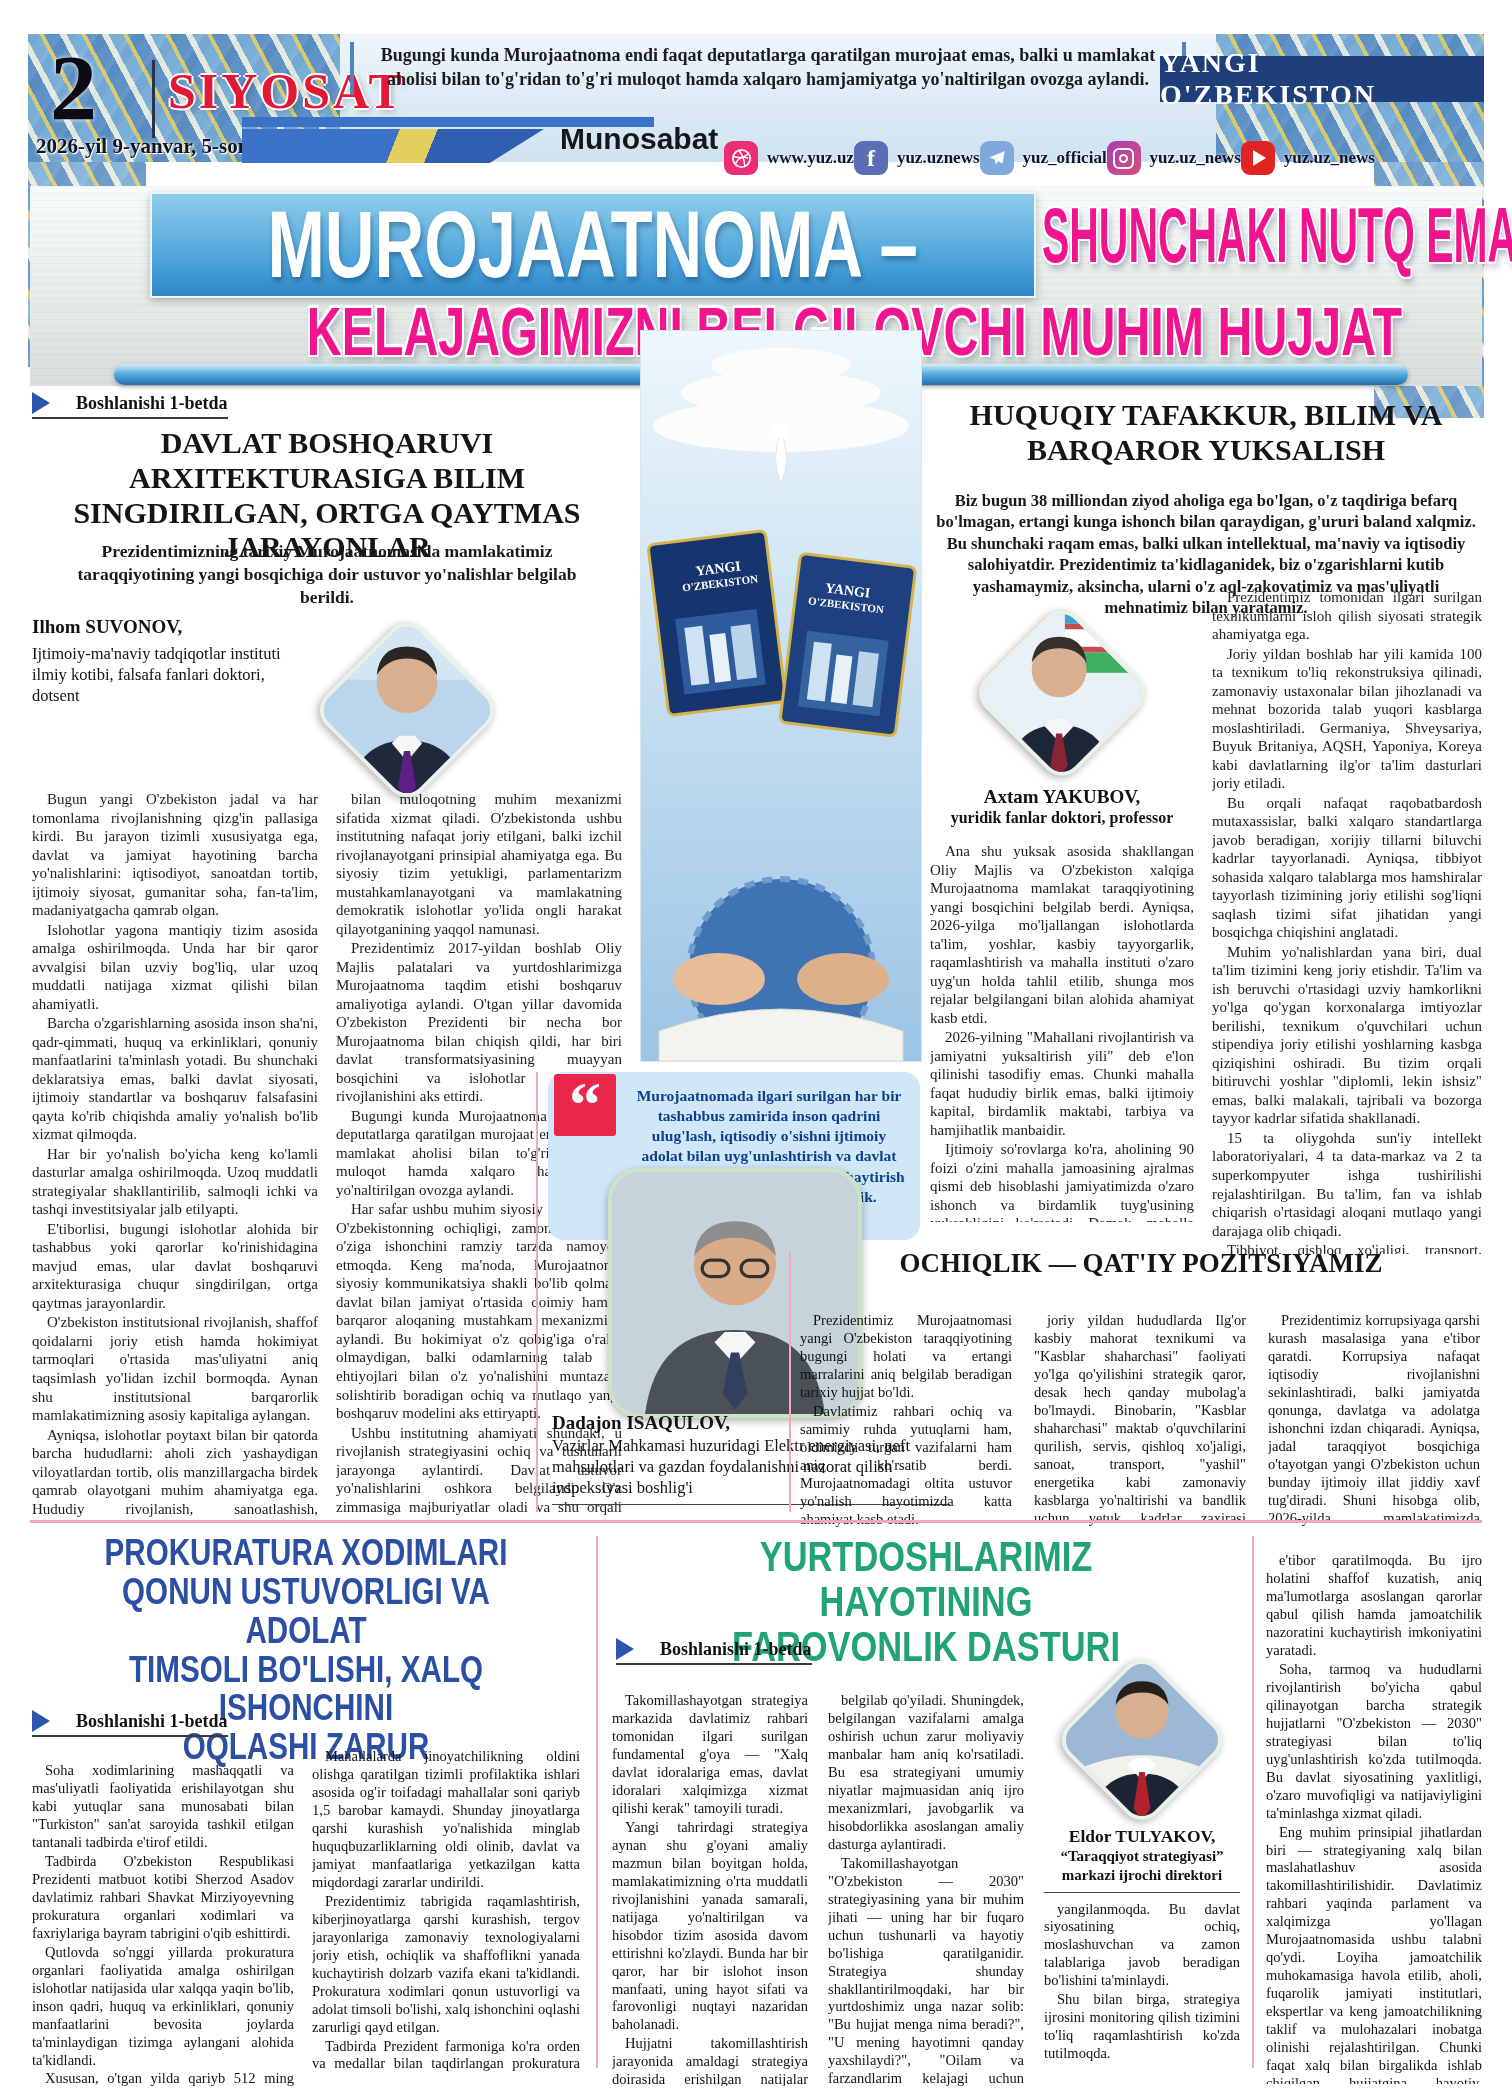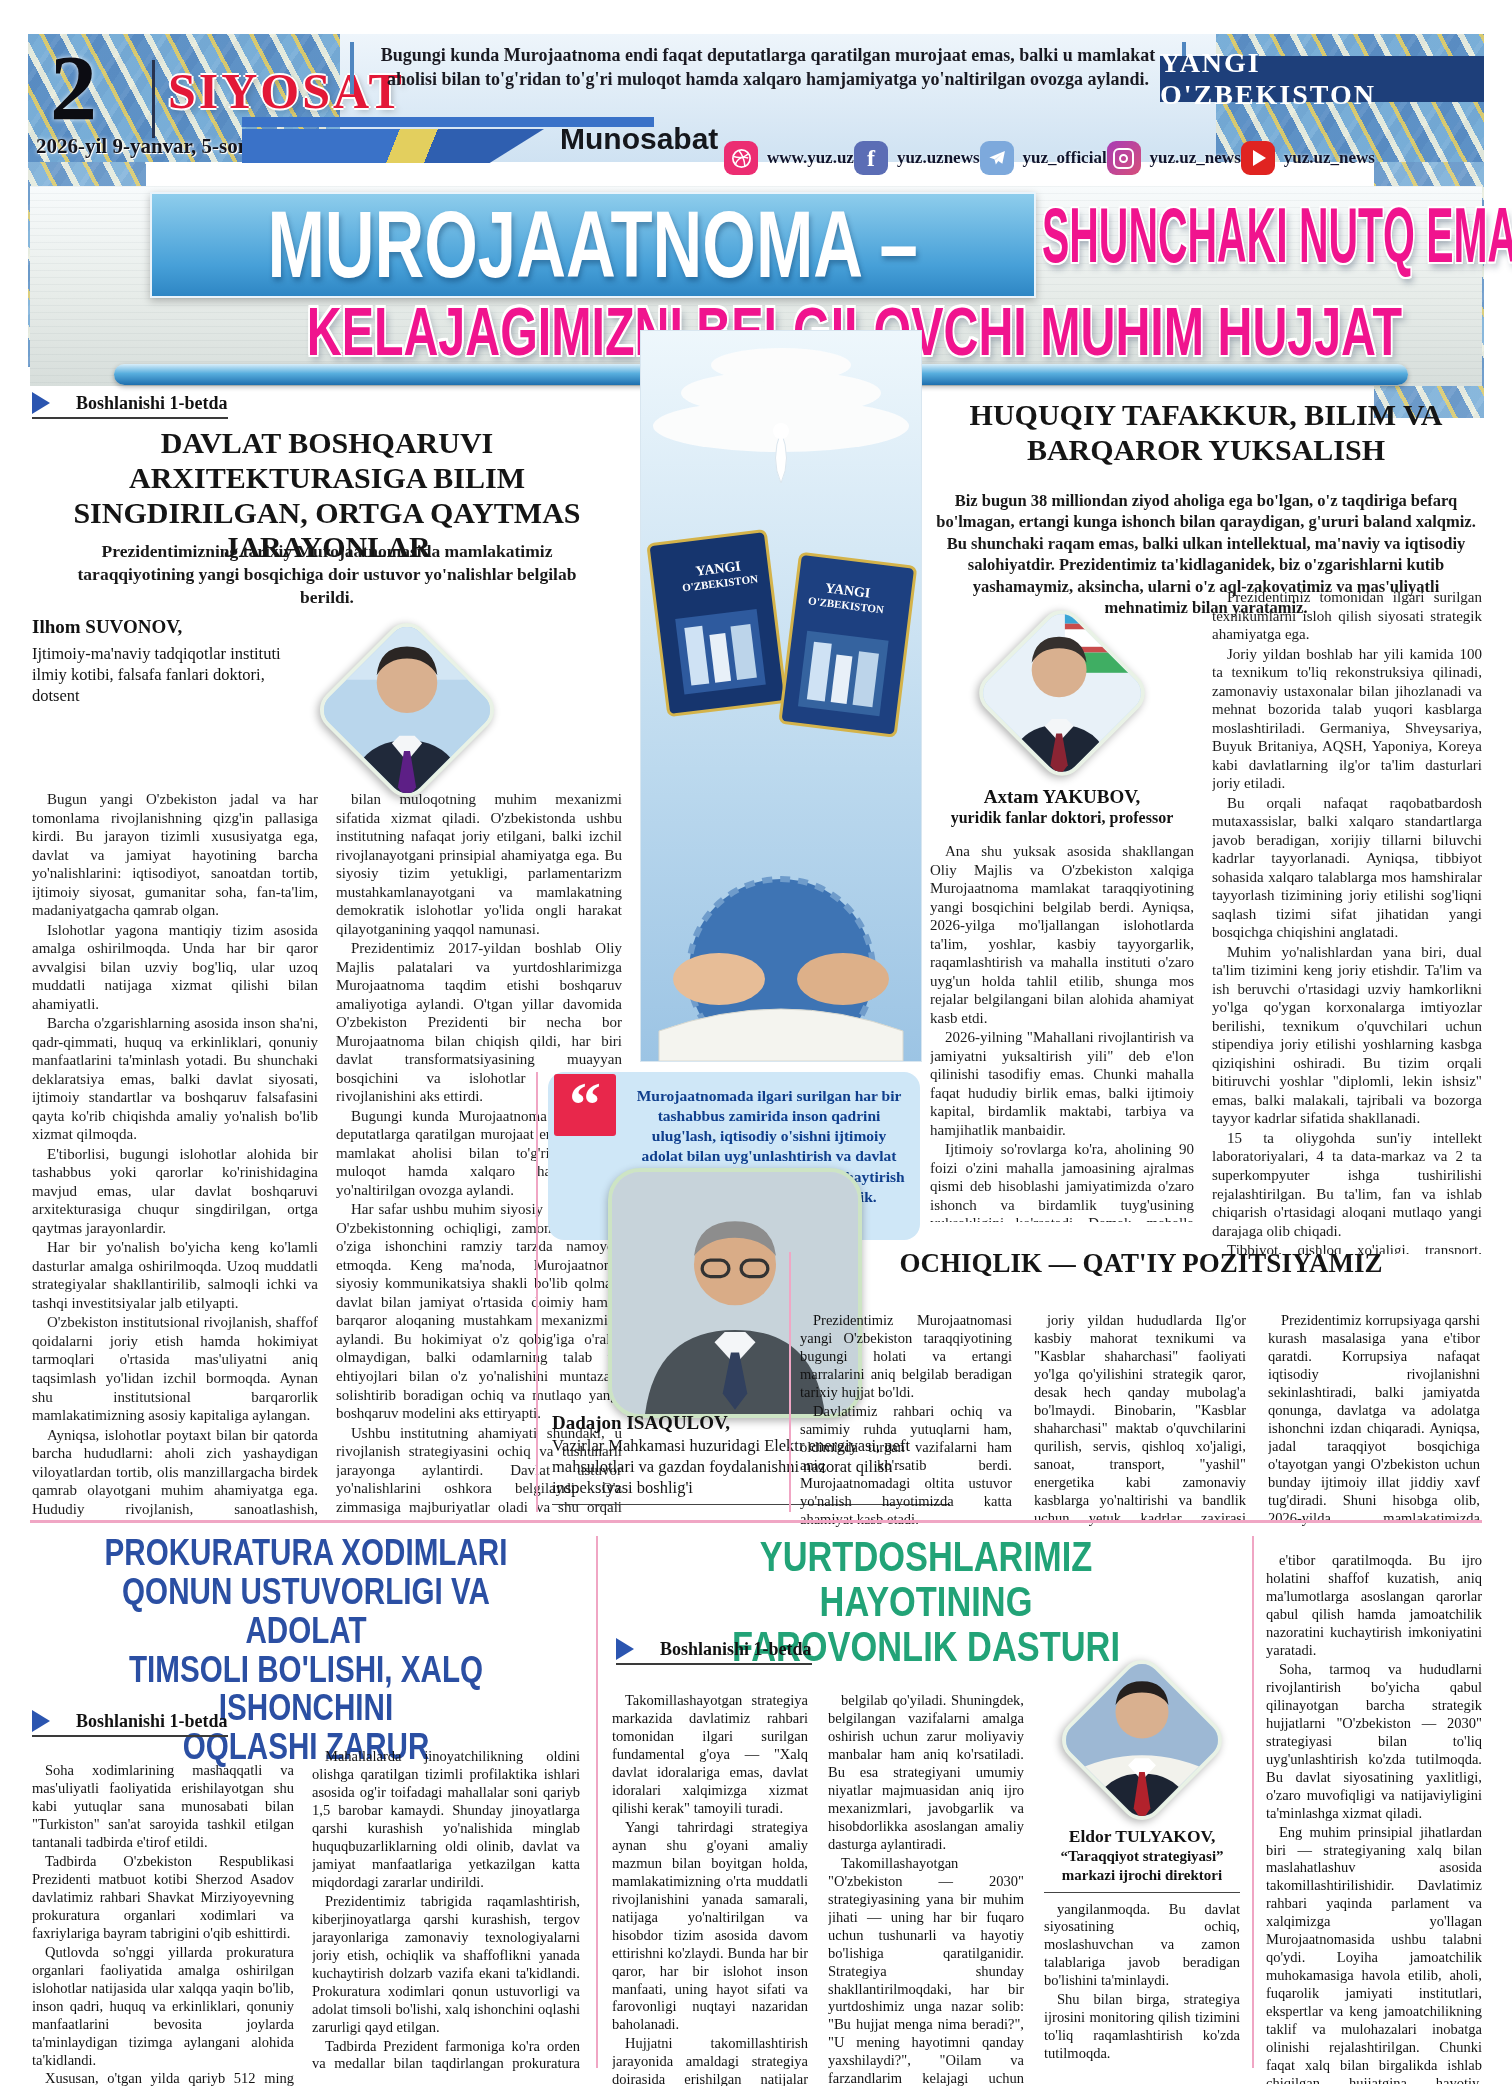--- a/index.html
+++ b/index.html
@@ -179,22 +179,22 @@
             <path d="M50 92 l10 12 l10 -12 l-5 -5 h-10 Z" fill="#f4f6f8"></path>
             <path d="M58 97 h4 l4 24 l-6 9 l-6 -9 Z" fill="#5d1f86"></path>
           </svg>
         </div>
       </div>
     </div>
     <div class="abs bodycol clip" style="left:0;top:384px;width:286px;height:730px;">
         <p>Bugun yangi O'zbekiston jadal va har tomonlama rivojlanishning qizg'in pallasiga kirdi. Bu jarayon tizimli xususiyatga ega, davlat va jamiyat hayotining barcha yo'nalishlarini: iqtisodiyot, sanoatdan tortib, ijtimoiy siyosat, gumanitar soha, fan-ta'lim, madaniyatgacha qamrab olgan.</p>
         <p>Islohotlar yagona mantiqiy tizim asosida amalga oshirilmoqda. Unda har bir qaror avvalgisi bilan uzviy bog'liq, ular uzoq muddatli natijaga xizmat qilishi bilan ahamiyatli.</p>
         <p>Barcha o'zgarishlarning asosida inson sha'ni, qadr-qimmati, huquq va erkinliklari, qonuniy manfaatlarini ta'minlash yotadi. Bu shunchaki deklaratsiya emas, balki davlat siyosati, ijtimoiy standartlar va boshqaruv falsafasini qayta ko'rib chiqishda amaliy yo'nalish bo'lib xizmat qilmoqda.</p>
+        <p>Har bir yo'nalish bo'yicha keng ko'lamli dasturlar amalga oshirilmoqda. Uzoq muddatli strategiyalar shakllantirilib, salmoqli ichki va tashqi investitsiyalar jalb etilyapti.</p>
         <p>E'tiborlisi, bugungi islohotlar alohida bir tashabbus yoki qarorlar ko'rinishidagina mavjud emas, ular davlat boshqaruvi arxitekturasiga chuqur singdirilgan, ortga qaytmas jarayonlardir.</p>
-        <p>Har bir yo'nalish bo'yicha keng ko'lamli dasturlar amalga oshirilmoqda. Uzoq muddatli strategiyalar shakllantirilib, salmoqli ichki va tashqi investitsiyalar jalb etilyapti.</p>
         <p>O'zbekiston institutsional rivojlanish, shaffof qoidalarni joriy etish hamda hokimiyat tarmoqlari o'rtasida mas'uliyatni aniq taqsimlash yo'lidan izchil bormoqda. Aynan shu institutsional barqarorlik mamlakatimizning asosiy kapitaliga aylangan.</p>
         <p>Ayniqsa, islohotlar poytaxt bilan bir qatorda barcha hududlarni: aholi zich yashaydigan viloyatlardan tortib, olis manzillargacha birdek qamrab olayotgani muhim ahamiyatga ega. Hududiy rivojlanish, sanoatlashish, infratuzilmani modernizatsiya qilish, tadbirkorlik va bandlikni qo'llab-quvvatlash iqtisodiy o'sish va ijtimoiy rivojlanishning mustahkam poydevorini shakllantirmoqda.</p>
       </div>
     <div class="abs bodycol clip" style="left:304px;top:384px;width:286px;height:730px;">
         <p>bilan muloqotning muhim mexanizmi sifatida xizmat qiladi. O'zbekistonda ushbu institutning nafaqat joriy etilgani, balki izchil rivojlanayotgani prinsipial ahamiyatga ega. Bu siyosiy tizim yetukligi, parlamentarizm mustahkamlanayotgani va mamlakatning demokratik islohotlar yo'lida ongli harakat qilayotganining yaqqol namunasi.</p>
         <p>Prezidentimiz 2017-yildan boshlab Oliy Majlis palatalari va yurtdoshlarimizga Murojaatnoma taqdim etishi boshqaruv amaliyotiga aylandi. O'tgan yillar davomida O'zbekiston Prezidenti bir necha bor Murojaatnoma bilan chiqish qildi, har biri davlat transformatsiyasining muayyan bosqichini va islohotlar modelining rivojlanishini aks ettirdi.</p>
         <p>Bugungi kunda Murojaatnoma endi faqat deputatlarga qaratilgan murojaat emas, balki u mamlakat aholisi bilan to'g'ridan to'g'ri muloqot hamda xalqaro hamjamiyatga yo'naltirilgan ovozga aylandi.</p>
         <p>Har safar ushbu muhim siyosiy voqea yangi O'zbekistonning ochiqligi, zamonaviyligi va o'ziga ishonchini ramziy tarzda namoyon etmoqda. Keng ma'noda, Murojaatnoma siyosiy kommunikatsiya shakli bo'lib qolmay, davlat bilan jamiyat o'rtasida doimiy hamda barqaror aloqaning mustahkam mexanizmiga aylandi. Bu hokimiyat o'z qobig'iga o'ralib olmaydigan, balki odamlarning talab va ehtiyojlari bilan o'z yo'nalishini muntazam solishtirib boradigan ochiq va mutlaqo yangi boshqaruv modelini aks ettiryapti.</p>
         <p>Ushbu institutning ahamiyati shundaki, u rivojlanish strategiyasini ochiq va tushunarli jarayonga aylantirdi. Davlat ustuvor yo'nalishlarini oshkora belgilaydi. O'z zimmasiga majburiyatlar oladi va shu orqali o'zaro ishonch muhitini shakllantiradi. Jadal global o'zgarishlar sharoitida bunday tizimlilik jamiyat barqarorligi va ichki birdamlikni ta'minlovchi asosiy omil hisoblanadi.</p>
       </div>

